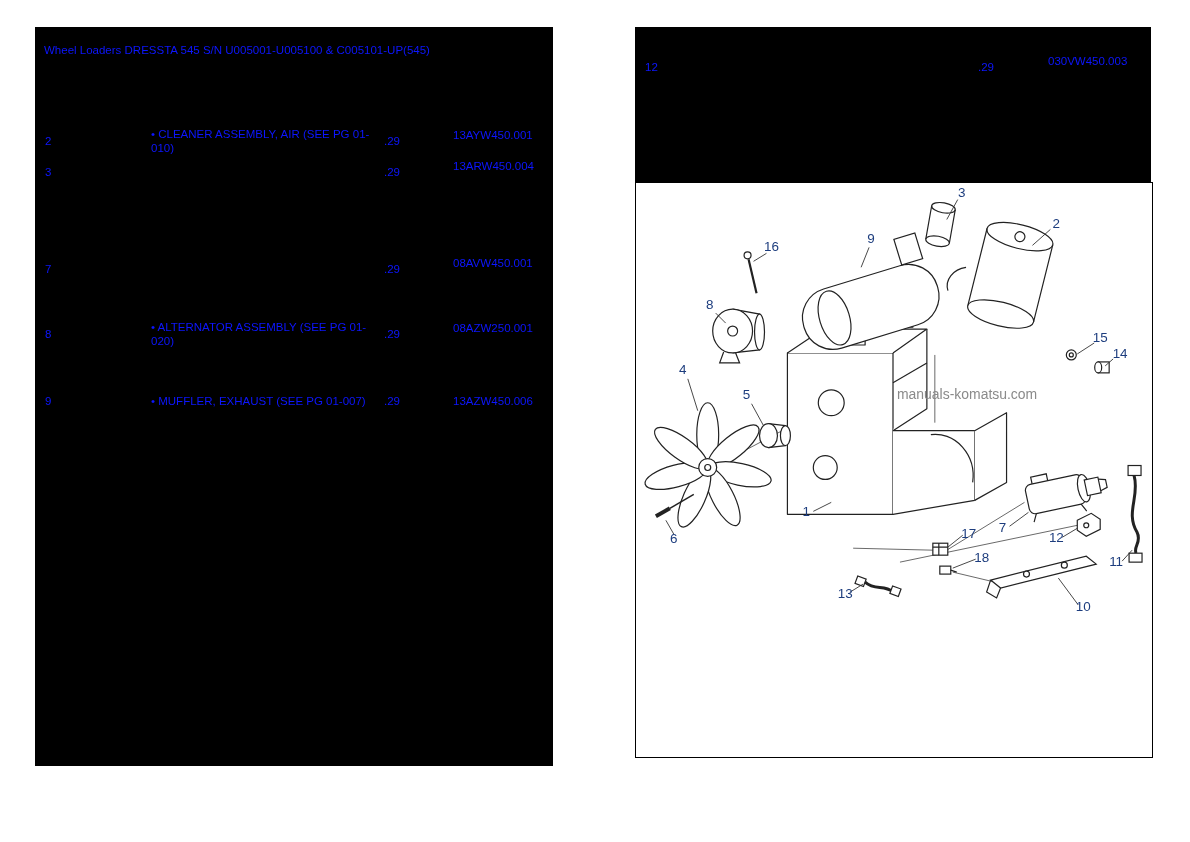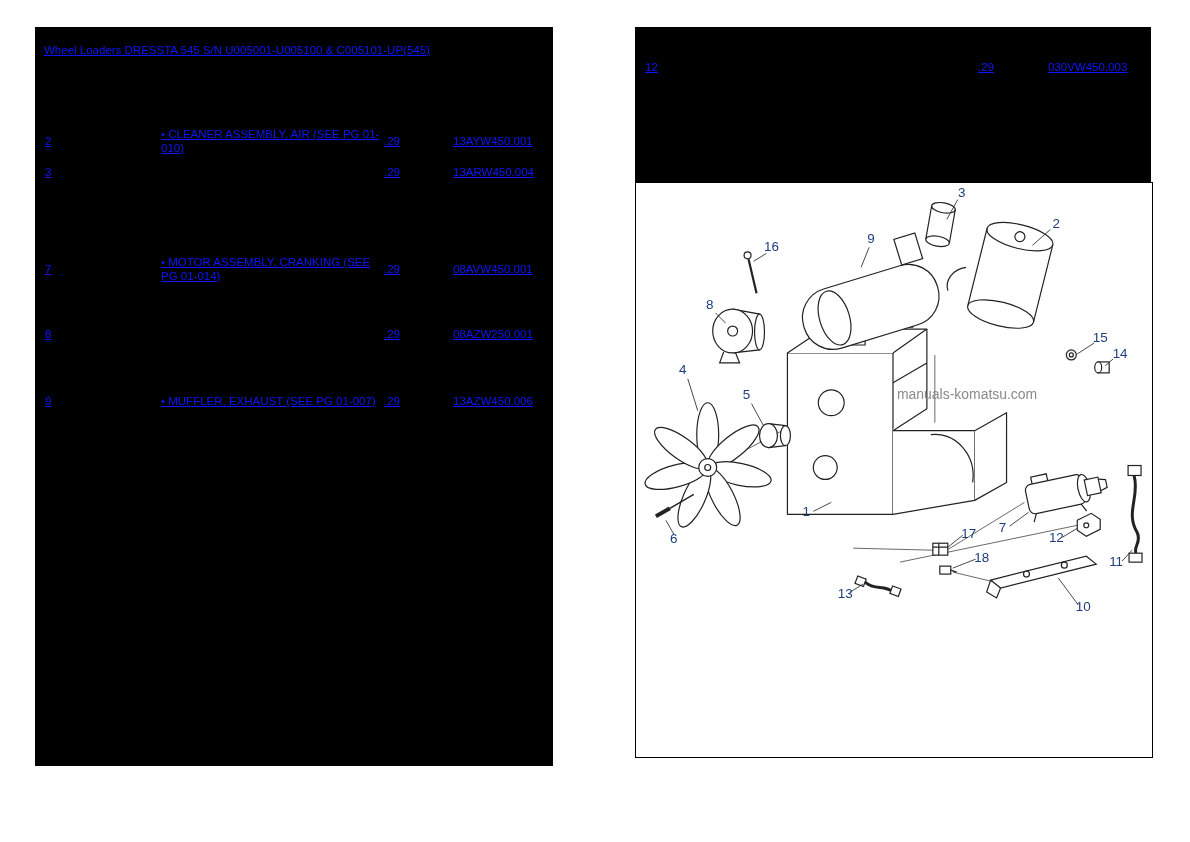--- a/index.html
+++ b/index.html
@@ -12,33 +12,32 @@
   }
   .panel{position:absolute;background:#000000}
   #left-panel{left:35px;top:27px;width:518px;height:739px}
   #right-panel{left:635px;top:27px;width:516px;height:155px}
   #diagram-box{
     position:absolute;left:635px;top:182px;width:516px;height:574px;
     background:#ffffff;border:1px solid #000000;
   }
   .link{
     color:#0d16ff;
-    text-decoration:underline;
     font-size:11.5px;
     line-height:14px;
     cursor:pointer;
     white-space:normal;
   }
   .title{position:absolute;left:9px;top:16px;white-space:nowrap}
   .row{position:absolute;left:0;width:100%;height:30px}
   .cell{position:absolute;display:block}
   .cell.item{left:10px;top:7px}
-  .cell.desc{left:126px;top:0;width:228px}
+  .cell.desc{left:116px;top:0;width:228px}
   .cell.qty{left:349px;top:7px}
-  .cell.part{left:418px;top:7px}
+  .cell.part{left:418px;top:1px}
   .row.single .cell{top:0}
   #right-panel .cell.item{left:10px}
   #right-panel .cell.desc{left:115px;width:212px}
   #right-panel .cell.qty{left:343px}
   #right-panel .cell.part{left:413px}
   svg text.callout{
     fill:#1d3d7e;
     font-family:"Liberation Sans", sans-serif;
     font-size:13.5px;
   }
@@ -62,27 +61,27 @@
   </div>
 
   <div class="row" style="top:131px">
     <a class="link cell item">3</a>
     <a class="link cell qty">.29</a>
     <a class="link cell part">13ARW450.004</a>
   </div>
 
   <div class="row" style="top:228px">
     <a class="link cell item">7</a>
-    <a class="link cell desc">• MOTOR ASSEMBLY, CRANKING (SEE PG 01-014)</a>
     <a class="link cell qty">.29</a>
     <a class="link cell part">08AVW450.001</a>
   </div>
 
   <div class="row" style="top:293px">
     <a class="link cell item">8</a>
+    <a class="link cell desc">• ALTERNATOR ASSEMBLY (SEE PG 01-020)</a>
     <a class="link cell qty">.29</a>
     <a class="link cell part">08AZW250.001</a>
   </div>
 
   <div class="row single" style="top:367px">
     <a class="link cell item">9</a>
     <a class="link cell desc">• MUFFLER, EXHAUST (SEE PG 01-007)</a>
     <a class="link cell qty">.29</a>
     <a class="link cell part">13AZW450.006</a>
   </div>

